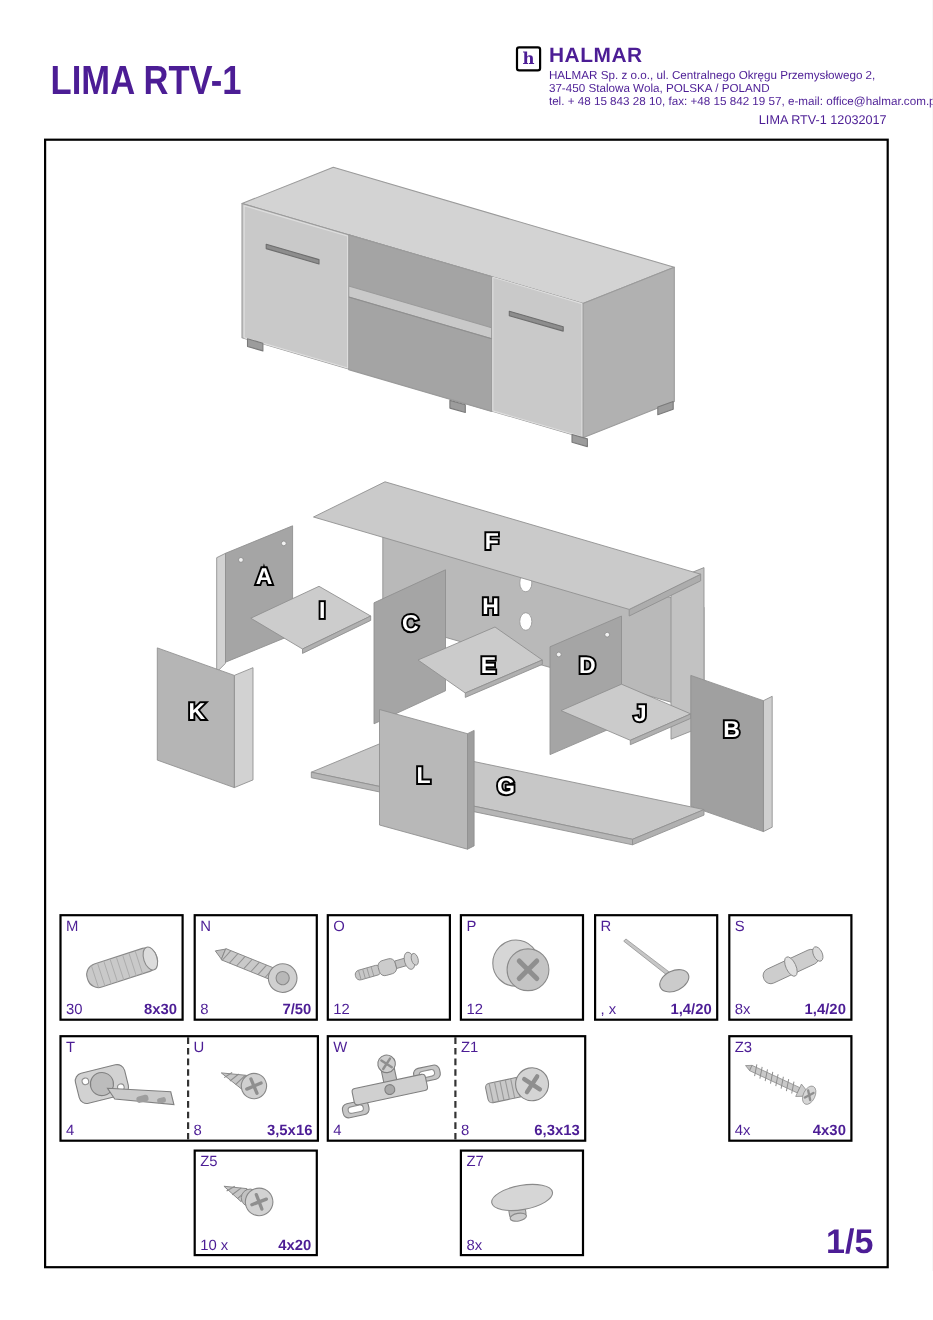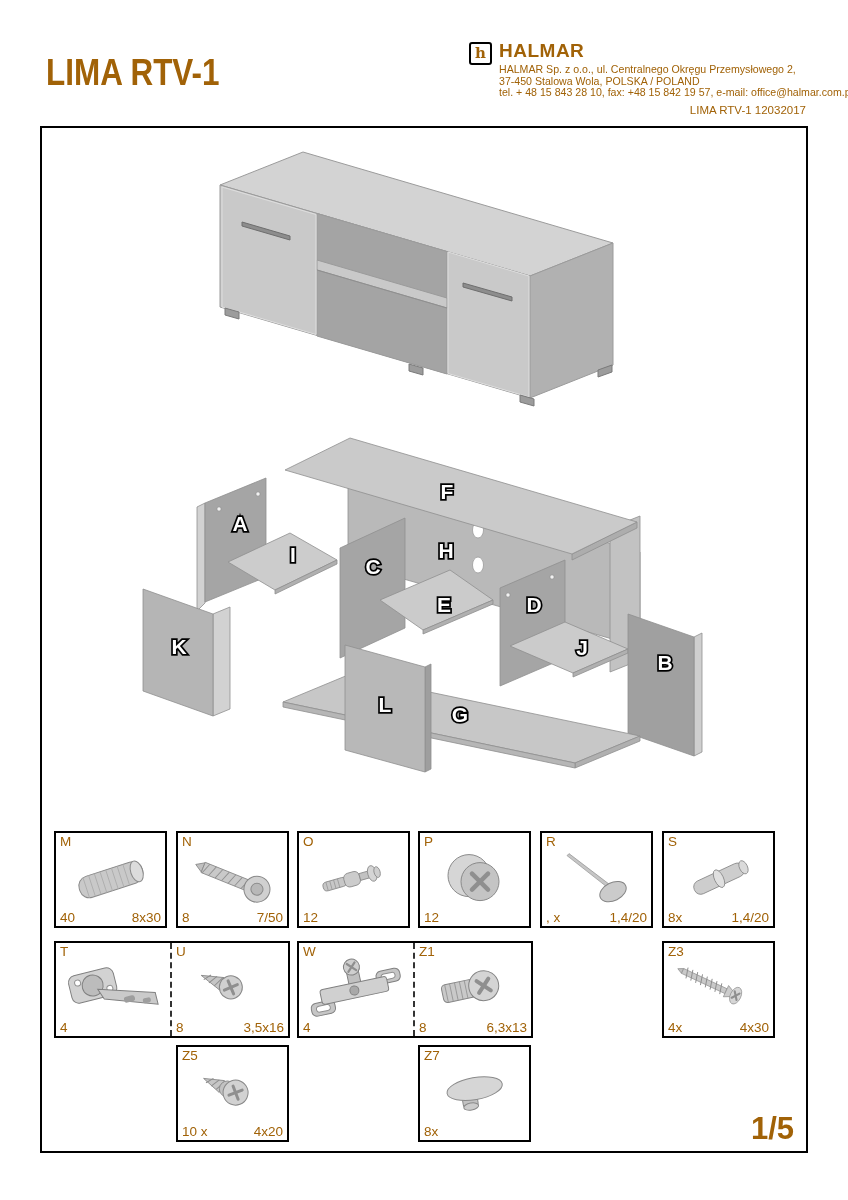--- a/index.html
+++ b/index.html
@@ -1,38 +1,38 @@
 <!DOCTYPE html>
 <html><head>
 <meta charset="utf-8">
 <style>
   html,body{margin:0;padding:0;background:#e8e8e8;}
   .page{position:relative;width:848px;height:1200px;background:#fff;overflow:hidden;
-        font-family:"Liberation Sans",sans-serif;color:#a16207;}
+        font-family:"Liberation Sans",sans-serif;color:#4c1d95;}
   
   .title{position:absolute;left:46px;top:52px;font-size:37px;font-weight:bold;
          letter-spacing:0px;transform:scaleX(.85);transform-origin:left top;white-space:nowrap;}
   .logo-box{position:absolute;left:469px;top:42px;width:19px;height:19px;border:2.5px solid #000;
             border-radius:3px;display:flex;align-items:center;justify-content:center;}
   .logo-h{font-family:"DejaVu Serif",serif;font-weight:bold;font-size:15px;line-height:1;}
   .brand{position:absolute;left:499px;top:40px;font-size:19px;font-weight:bold;letter-spacing:.5px;}
   .address{position:absolute;left:499px;top:64px;font-size:10.6px;line-height:11.6px;white-space:nowrap;}
   .doc-ref{position:absolute;right:42px;top:104px;font-size:11.5px;}
   
   .frame{position:absolute;left:40px;top:126px;width:764px;height:1023px;border:2px solid #000;}
   .assembled{position:absolute;left:143px;top:22px;width:480px;height:270px;}
   .exploded{position:absolute;left:18px;top:297px;width:710px;height:390px;}
   .plabel{font-family:"Liberation Sans",sans-serif;font-weight:bold;font-size:21px;
           fill:#fff;stroke:#000;stroke-width:3.5px;paint-order:stroke;text-anchor:middle;}
   
   .hw-box{position:absolute;width:113px;height:97px;border:2px solid #000;background:#fff;box-sizing:border-box;}
   .hw-box.double{width:236px;}
   .hw-id{position:absolute;top:1px;left:4px;font-size:13.5px;}
   .hw-qty{position:absolute;bottom:1px;left:4px;font-size:13.5px;}
-  .hw-size{position:absolute;bottom:1px;right:4px;font-size:13.5px;}
+  .hw-size{position:absolute;bottom:1px;right:4px;font-size:13.5px;font-weight:bold;}
   .hw-icon{position:absolute;left:50%;top:50%;transform:translate(-50%,-52%);}
   .hw-half{position:absolute;top:0;bottom:0;width:50%;}
   .hw-half.left{left:0;}
   .hw-half.right{right:0;border-left:2px dashed #333;}
   .pageno{position:absolute;right:12px;bottom:4px;font-size:31px;font-weight:bold;}
 </style>
 </head>
 <body>
 
 <div class="page">
@@ -142,21 +142,21 @@
             <line x1="-14" y1="-11" x2="-14" y2="11"></line>
               <line x1="-8" y1="-11" x2="-8" y2="11"></line>
             <line x1="-2" y1="-11" x2="-2" y2="11"></line>
               <line x1="4" y1="-11" x2="4" y2="11"></line>
             <line x1="10" y1="-11" x2="10" y2="11"></line>
               <line x1="16" y1="-11" x2="16" y2="11"></line>
           </g>
           <ellipse cx="27" cy="0" rx="6" ry="10.8" fill="#dcdcdc" stroke="#8a8a8a"></ellipse>
         </g>
       </svg>
-      <span class="hw-qty">40</span>
+      <span class="hw-qty">30</span>
       <span class="hw-size">8x30</span>
     </div>
 
     <div class="hw-box" style="left:134px;top:703px;">
       <span class="hw-id">N</span>
       <svg class="hw-icon" width="92" height="66" viewBox="0 0 92 66">
         <g transform="translate(44,33) rotate(22)">
           <polygon points="-38,0 -30,-5 -30,5" fill="#c0c0c0" stroke="#888" stroke-width=".8"></polygon>
           <rect x="-30" y="-5.5" width="50" height="11" fill="#c9c9c9" stroke="#888" stroke-width=".8"></rect>
           <g stroke="#909090" stroke-width=".9">

